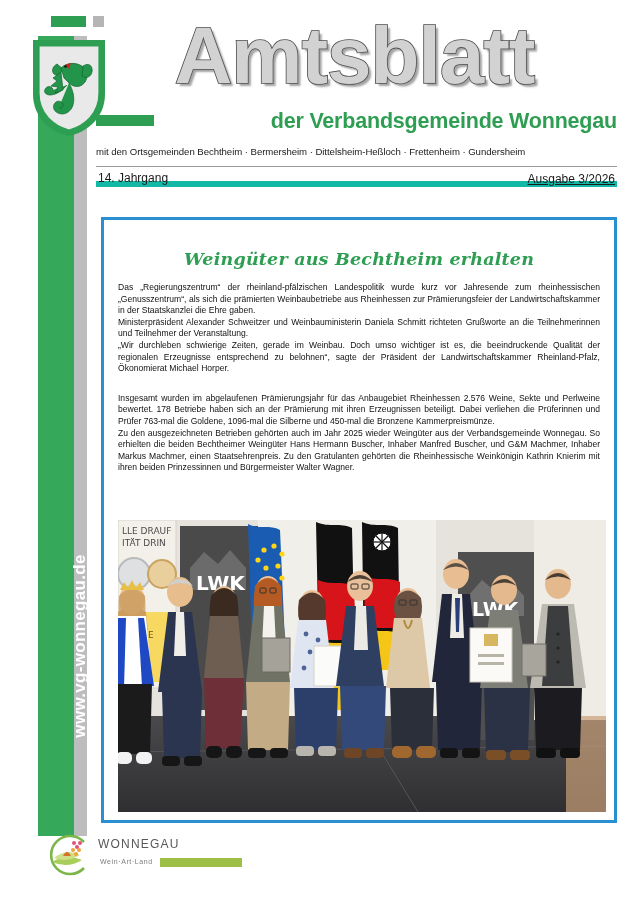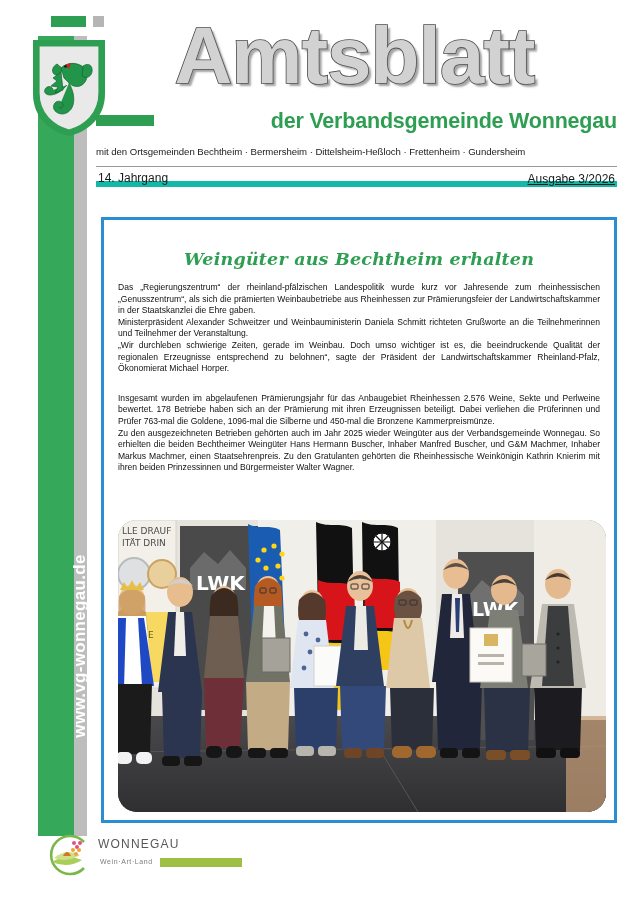--- a/index.html
+++ b/index.html
@@ -167,21 +167,20 @@
   }
   .col p { margin: 0; }
 
   
   .photo {
     position: absolute;
     left: 14px; top: 300px;
     width: 488px; height: 292px;
     overflow: hidden;
     background: #3a3a3c;
-    border-radius: 19px;
   }
   .photo svg { display: block; width: 100%; height: 100%; }
 
   
   .footer-logo {
     position: absolute;
     left: 44px; top: 830px;
     width: 210px; height: 52px;
   }
   .fl-mark { position: absolute; left: 0; top: 2px; width: 46px; height: 46px; }

